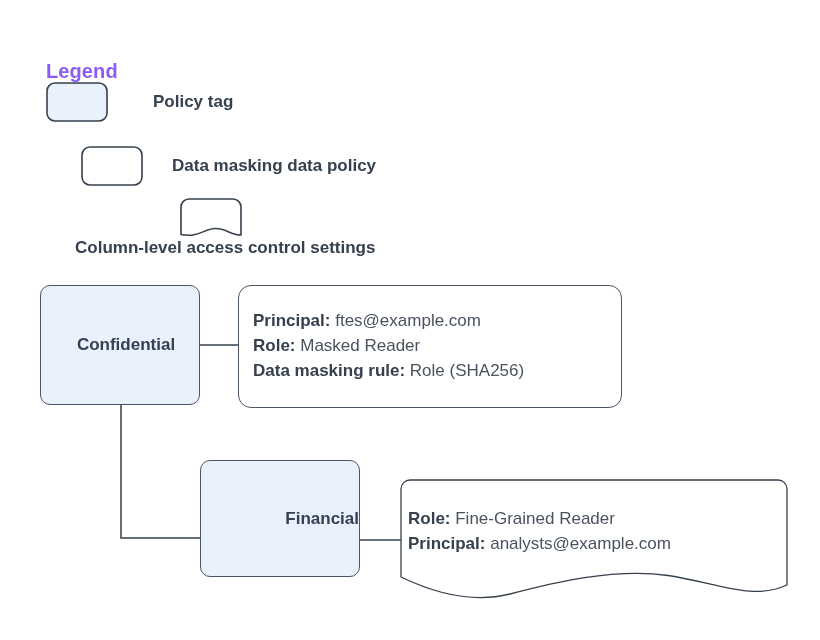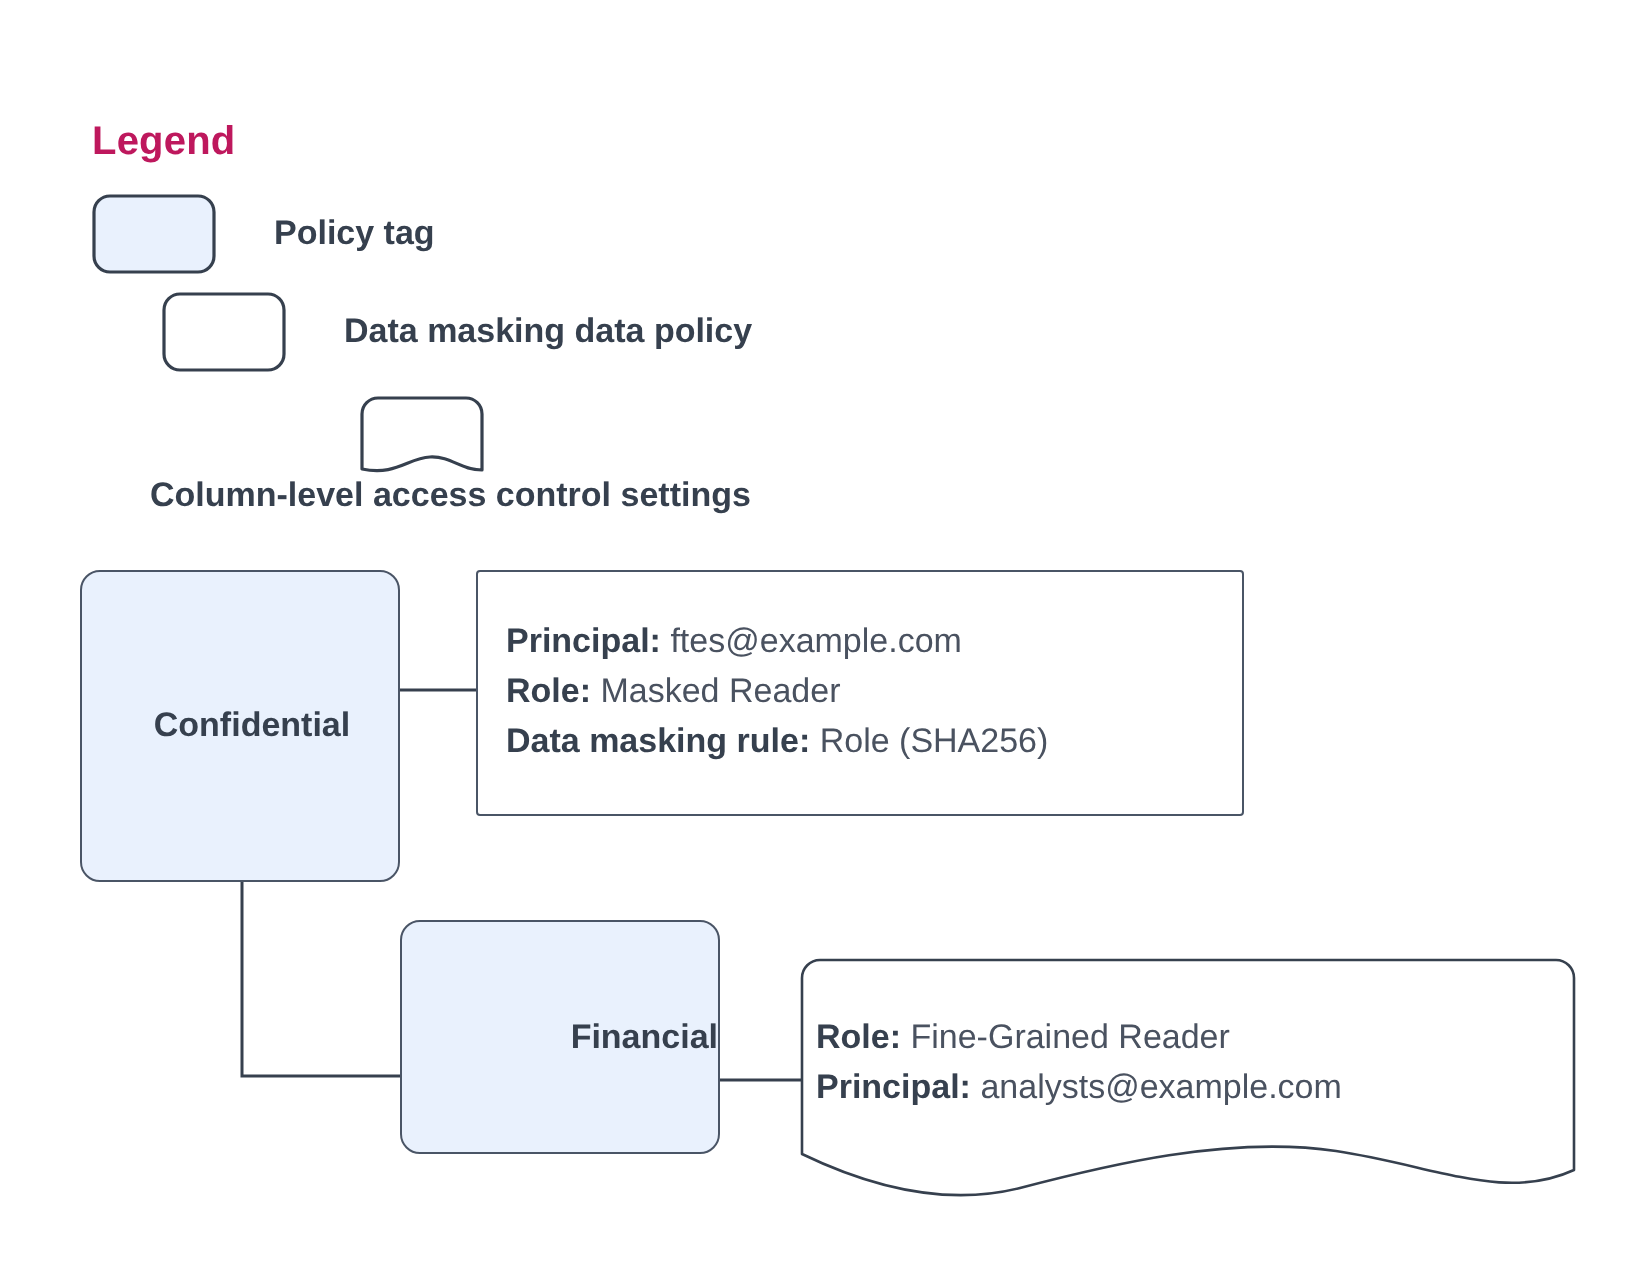--- a/index.html
+++ b/index.html
@@ -23,30 +23,30 @@
   }
 
   
   .legend-title {
     position: absolute;
     left: 46px;
     top: 60px;
     font-size: 20px;
     font-weight: bold;
     letter-spacing: 0.1px;
-    color: #be185d;
+    color: #8b5cf6;
     white-space: nowrap;
   }
   .legend-row {
     position: absolute;
     left: 46px;
     display: flex;
     align-items: center;
   }
-  .legend-row-0 { top: 97px; }
+  .legend-row-0 { top: 82px; gap: 16px; }
   .legend-row-1 { top: 146px; padding-left: 35px; }
   .legend-row-2 { top: 198px; flex-direction: column; }
 
   .swatch {
     width: 62px;
     height: 40px;
     position: relative;
     flex: 0 0 auto;
   }
   .swatch svg { display: block; }
@@ -70,21 +70,21 @@
     align-items: center;
     justify-content: center;
     font-size: 17px;
     font-weight: bold;
     color: #36404e;
   }
   #node-confidential {
     left: 40px;
     top: 285px;
     width: 160px;
-    height: 156px;
+    height: 120px;
     padding-left: 12px;
   }
   #node-financial {
     left: 200px;
     top: 460px;
     width: 160px;
     height: 117px;
     justify-content: flex-end;
   }
 
@@ -93,21 +93,21 @@
     position: absolute;
     box-sizing: border-box;
   }
   #card-confidential {
     left: 238px;
     top: 285px;
     width: 384px;
     height: 123px;
     background: #ffffff;
     border: 1.3px solid #4a5566;
-    border-radius: 2px;
+    border-radius: 13px;
   }
   #card-financial {
     left: 400px;
     top: 479px;
     width: 388px;
     height: 122px;
   }
   #card-financial .wave-bg {
     position: absolute;
     left: 0;

